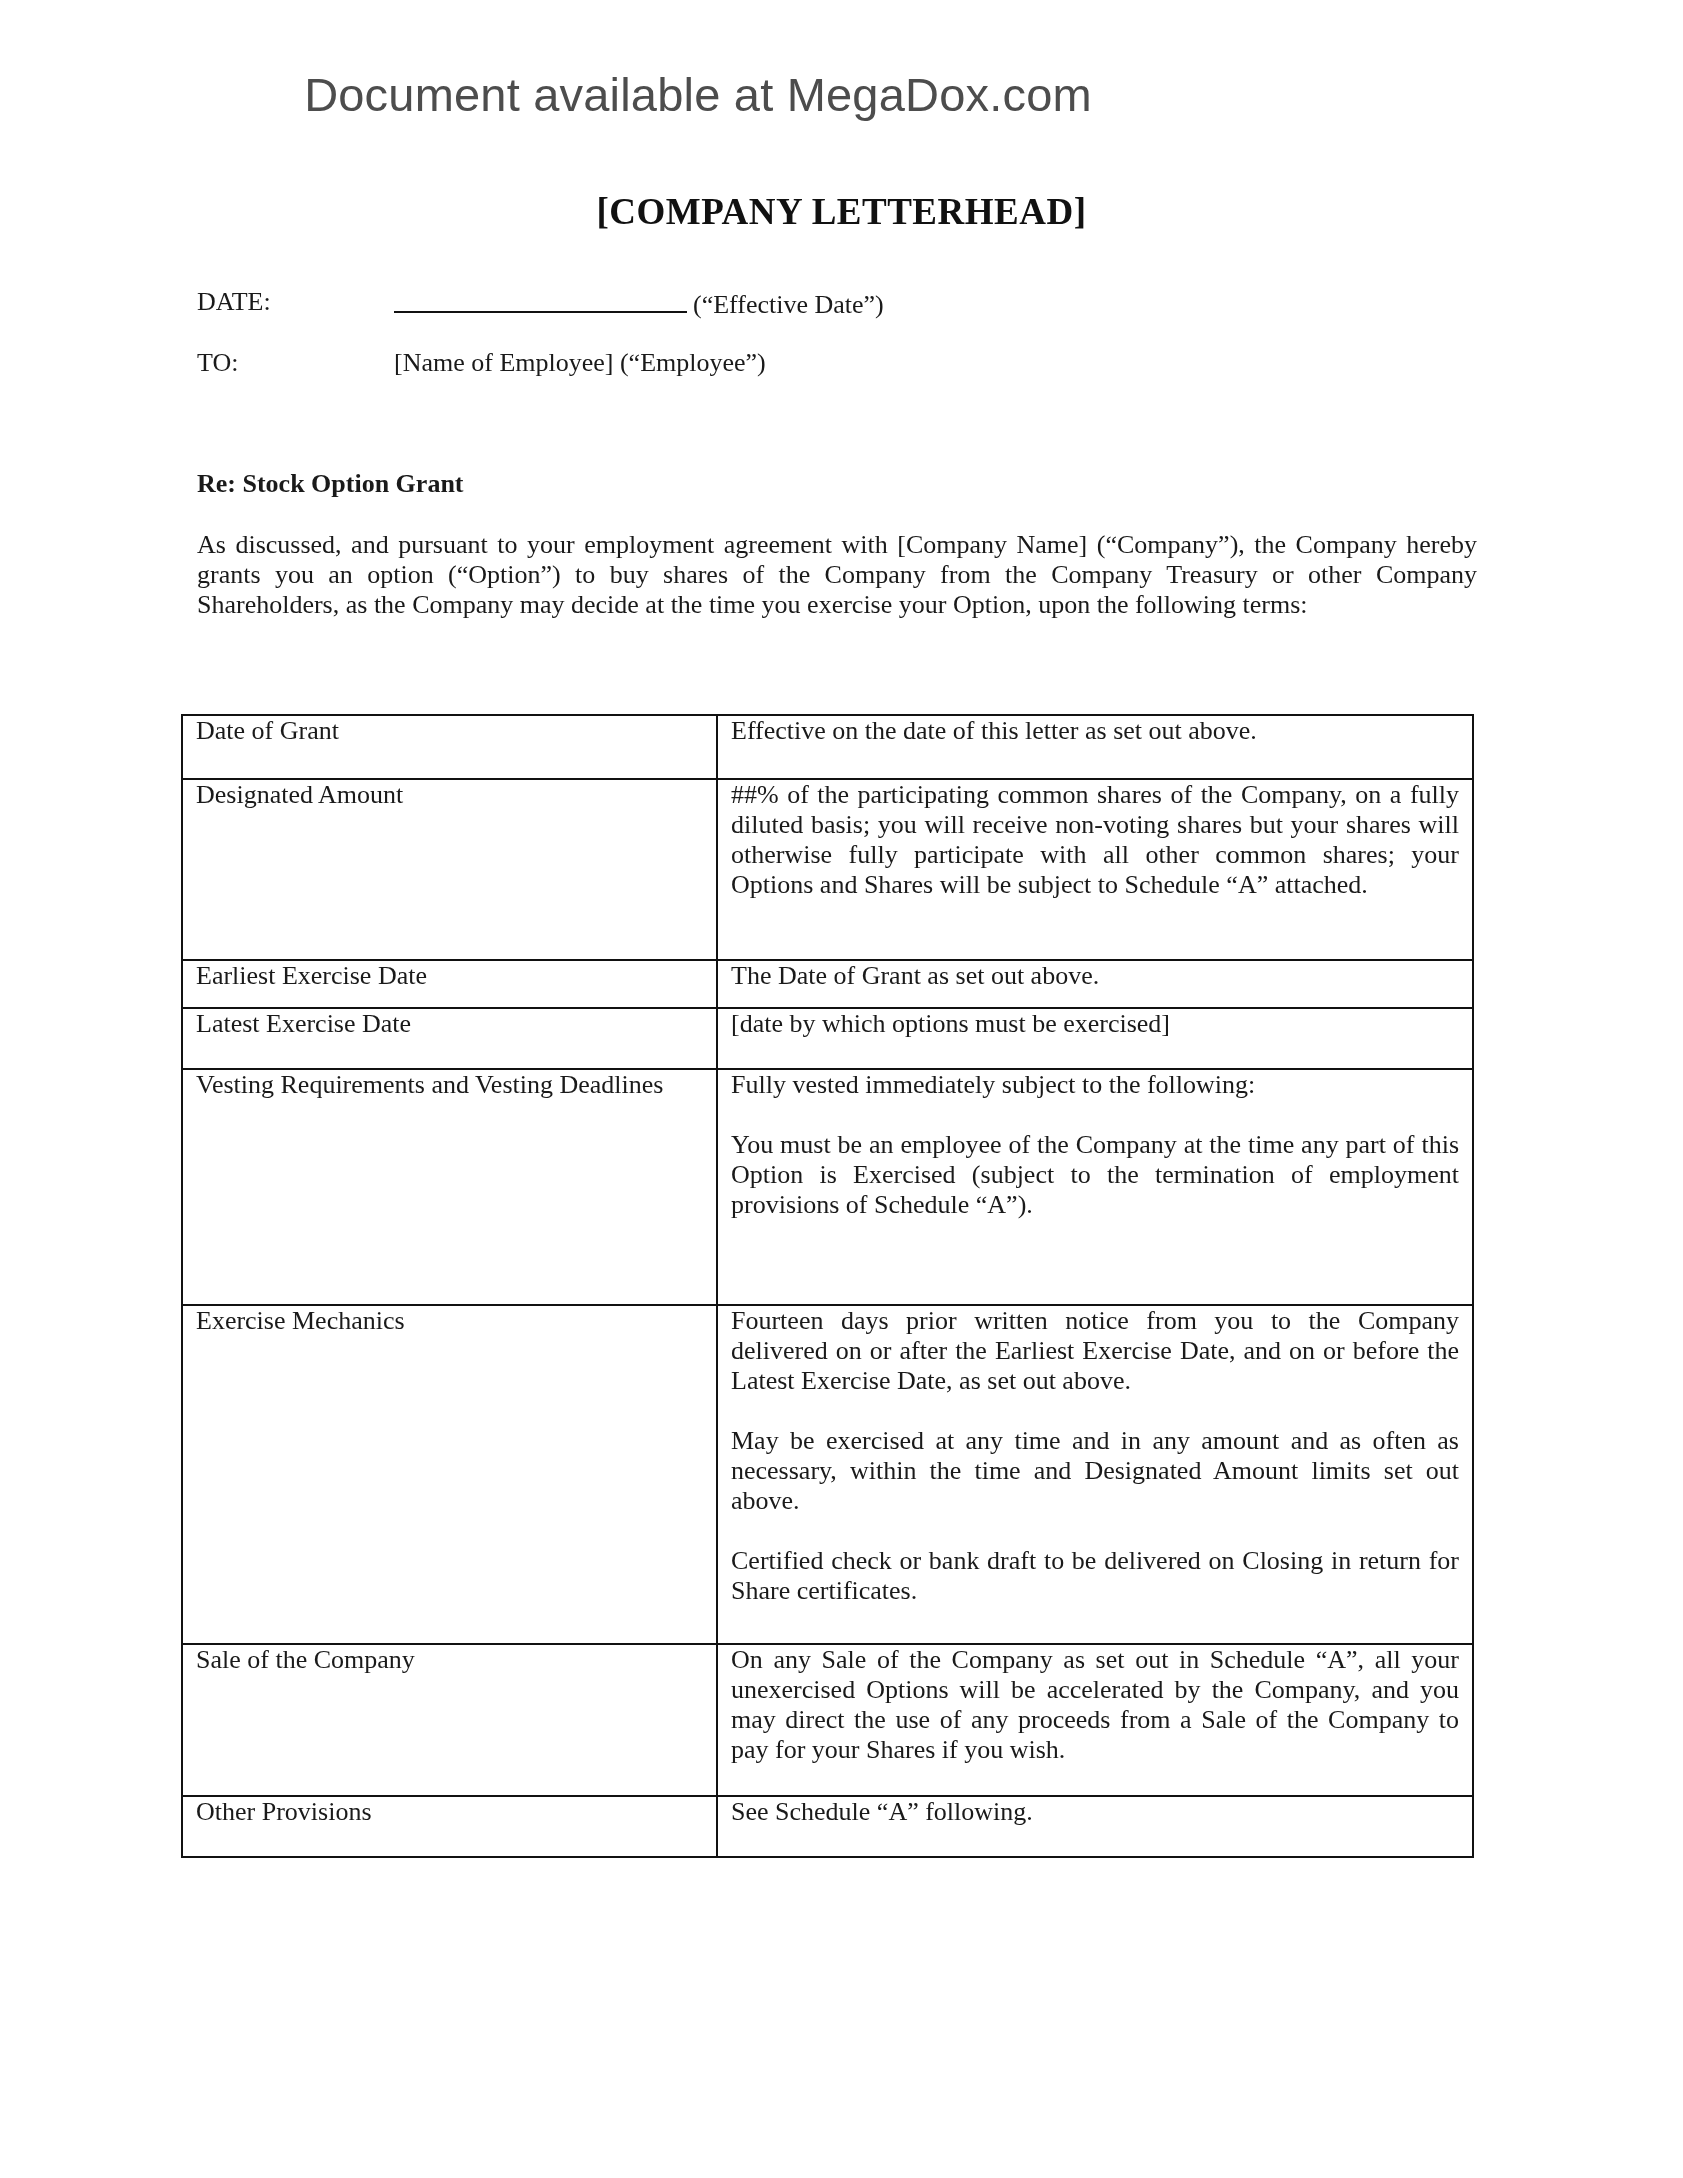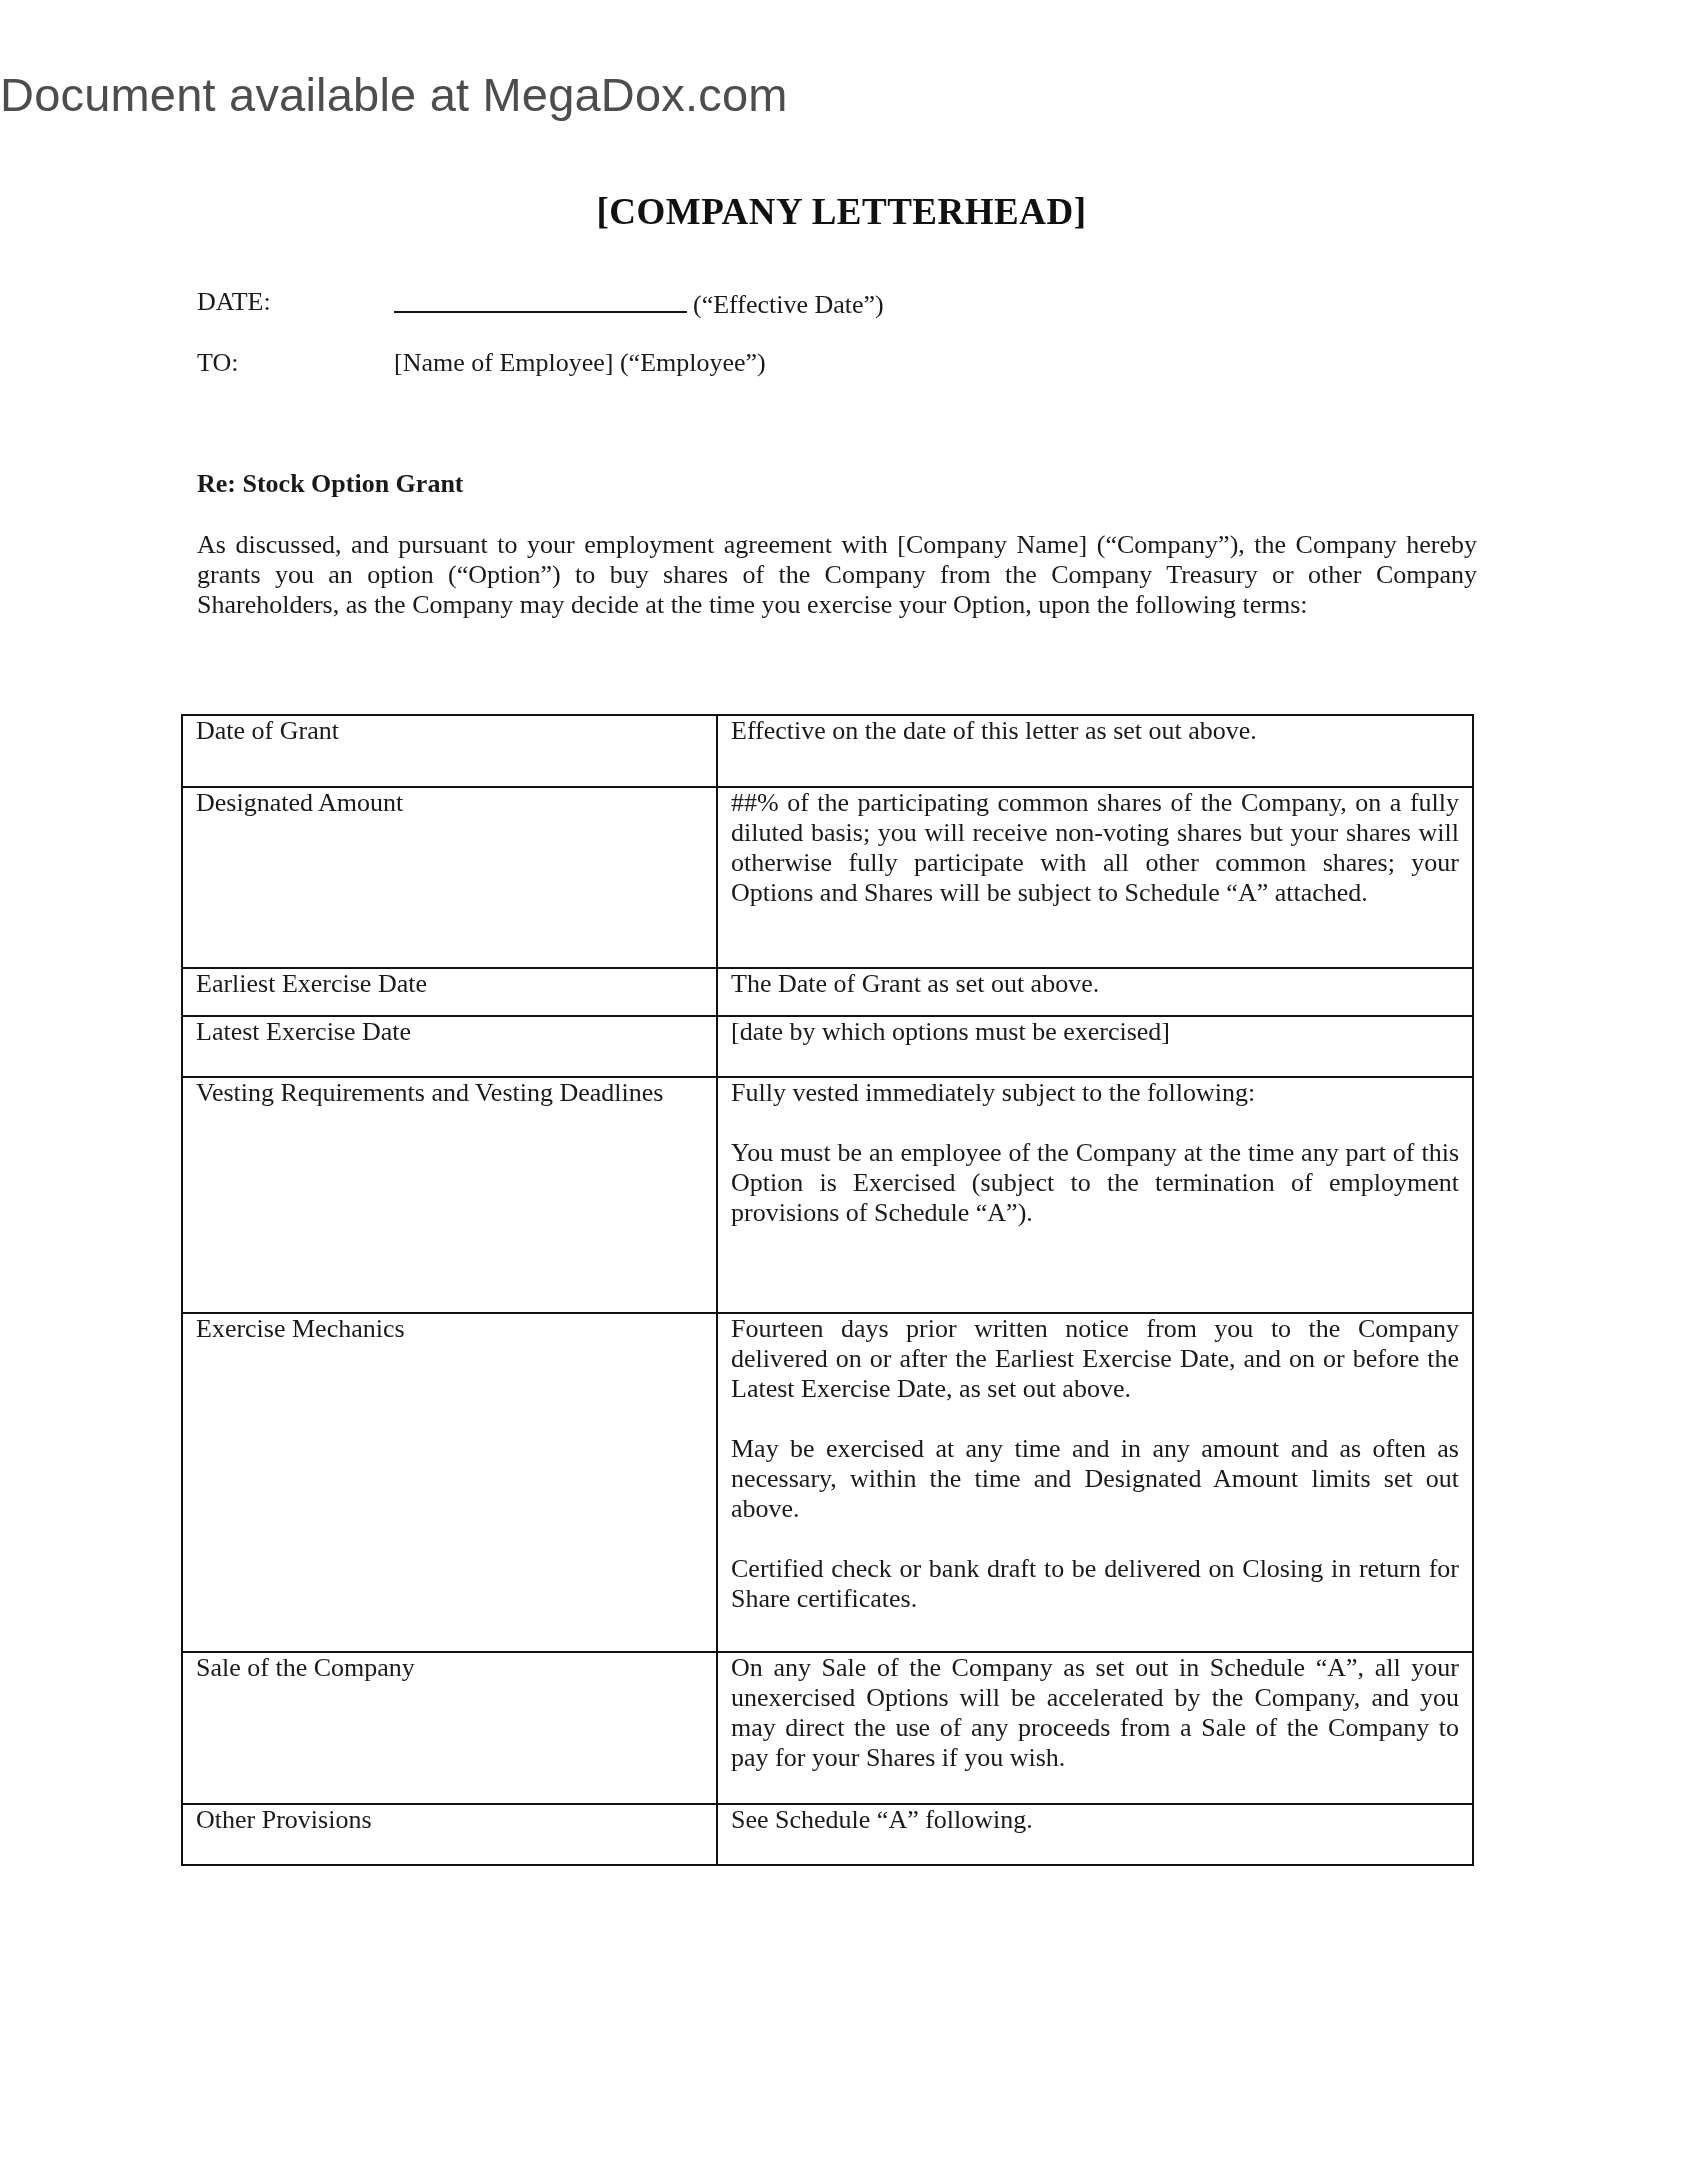--- a/index.html
+++ b/index.html
@@ -1,18 +1,18 @@
 <!DOCTYPE html>
 <html><head>
 <meta charset="utf-8">
 <style>
   html, body { margin: 0; padding: 0; background: #ffffff; }
   body { width: 1683px; height: 2178px; position: relative; overflow: hidden;
          font-family: "Liberation Serif", "DejaVu Serif", serif; color: #1a1a1a; }
-  .watermark { position: absolute; top: 67px; left: 0; width: 1396px; text-align: left;
+  .watermark { position: absolute; top: 67px; left: 0; width: 1396px; text-align: center;
                font-family: "Liberation Sans", "DejaVu Sans", sans-serif; font-size: 47px;
                color: #4d4d4d; letter-spacing: 0.2px; }
   .letterhead { position: absolute; top: 190px; left: 0; width: 1683px; text-align: center;
                 font-size: 37px; font-weight: bold; letter-spacing: 0.5px; color: #111; }
   .field-row { position: absolute; left: 197px; font-size: 26px; }
   .field-label { position: absolute; left: 0; top: 0; white-space: nowrap; }
   .field-value { position: absolute; left: 197px; top: 0; white-space: nowrap; }
   .blank-line { display: inline-block; width: 293px; border-bottom: 2px solid #111;
                 height: 24px; vertical-align: baseline; margin-right: 6px; }
   .re-line { position: absolute; top: 469px; left: 197px; font-size: 26px; font-weight: bold; }
@@ -45,21 +45,21 @@
   <span class="field-label">TO:</span>
   <span class="field-value">[Name of Employee] (“Employee”)</span>
 </div>
 
 <div class="re-line">Re: Stock Option Grant</div>
 
 <p class="intro">As discussed, and pursuant to your employment agreement with [Company Name] (“Company”), the Company hereby grants you an option (“Option”) to buy shares of the Company from the Company Treasury or other Company Shareholders, as the Company may decide at the time you exercise your Option, upon the following terms:</p>
 
 <table class="terms">
   <tbody id="terms-body">
-    <tr style="height:72px;">
+    <tr style="height:64px;">
       <td class="label">Date of Grant</td>
       <td class="value">
         <p class="cell-para">Effective on the date of this letter as set out above.</p>
       </td>
     </tr>
     <tr style="height:181px;">
       <td class="label">Designated Amount</td>
       <td class="value">
         <p class="cell-para">##% of the participating common shares of the Company, on a fully diluted basis; you will receive non-voting shares but your shares will otherwise fully participate with all other common shares; your Options and Shares will be subject to Schedule “A” attached.</p>
       </td>

